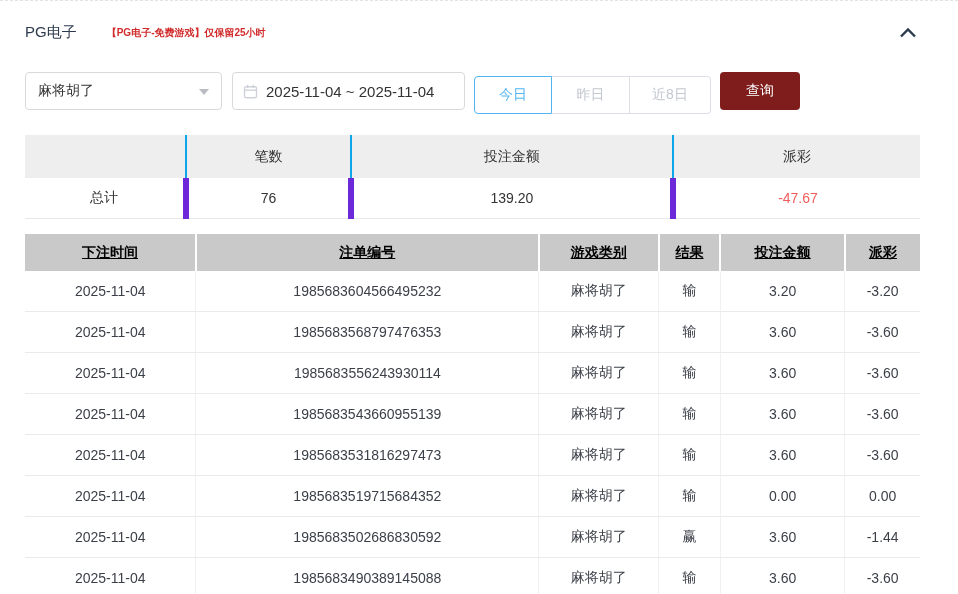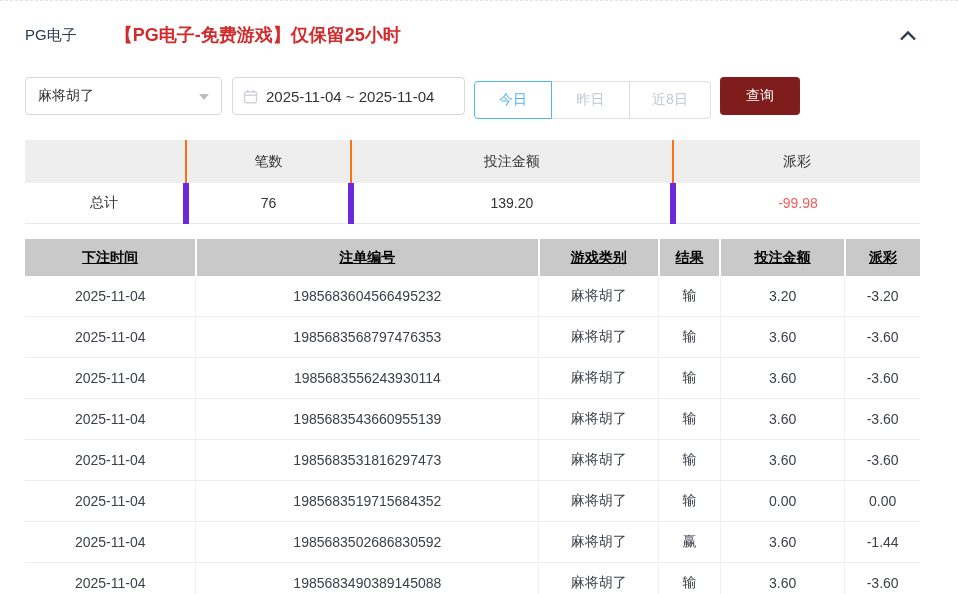--- a/index.html
+++ b/index.html
@@ -23,24 +23,24 @@
   .panel-header {
     display: flex;
     align-items: center;
   }
   .title {
     font-size: 15px;
     font-weight: normal;
     color: #2e3a4e;
   }
   .notice {
-    font-size: 18px;
+    font-size: 10px;
     font-weight: bold;
     color: #d12b2b;
-    margin-left: 38px;
+    margin-left: 30px;
   }
   .collapse-btn {
     margin-left: auto;
     cursor: pointer;
     display: flex;
     align-items: center;
     padding: 2px;
   }
   
   .filter-bar {
@@ -135,21 +135,21 @@
     border-collapse: collapse;
     table-layout: fixed;
     text-align: center;
     font-size: 14px;
   }
   .summary-table th {
     background: #eeeeee;
     height: 41px;
     font-weight: normal;
     color: #333;
-    border-left: 2px solid #f97316;
+    border-left: 2px solid #0ea5e9;
   }
   .summary-table th:first-child { border-left: none; }
   .summary-table td {
     height: 38px;
     background: #fff;
     border-bottom: 1px solid #e8e8e8;
     border-left: 6px solid #6d28d9;
   }
   .summary-table td:first-child { border-left: none; }
   
@@ -234,21 +234,21 @@
         <th>笔数</th>
         <th>投注金额</th>
         <th>派彩</th>
       </tr>
     </thead>
     <tbody>
       <tr>
         <td>总计</td>
         <td>76</td>
         <td>139.20</td>
-        <td class="neg">-99.98</td>
+        <td class="neg">-47.67</td>
       </tr>
     </tbody>
   </table>
 
   <table class="detail-table">
     <colgroup>
       <col style="width:19.1%">
         <col style="width:38.3%">
         <col style="width:13.4%">
         <col style="width:6.9%">

